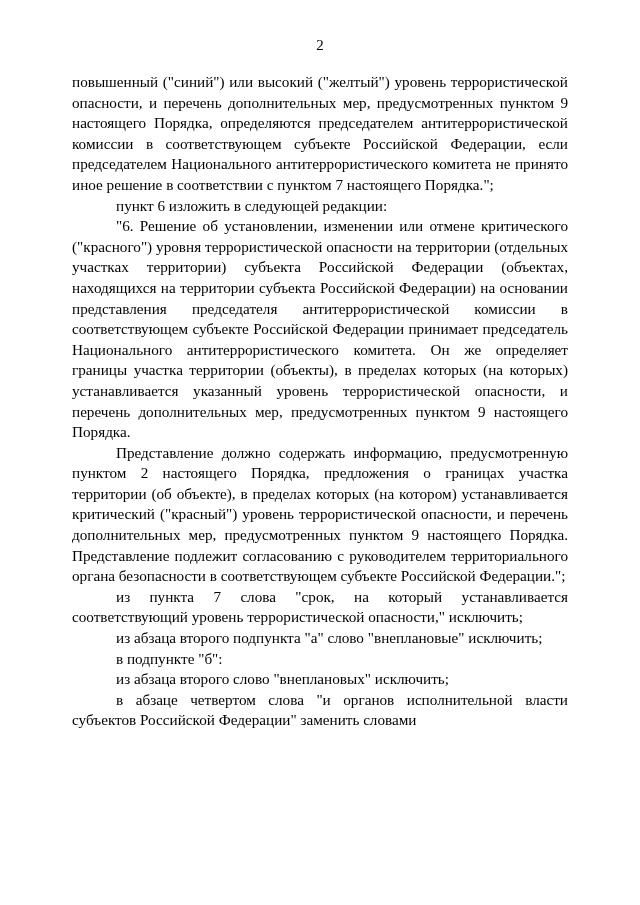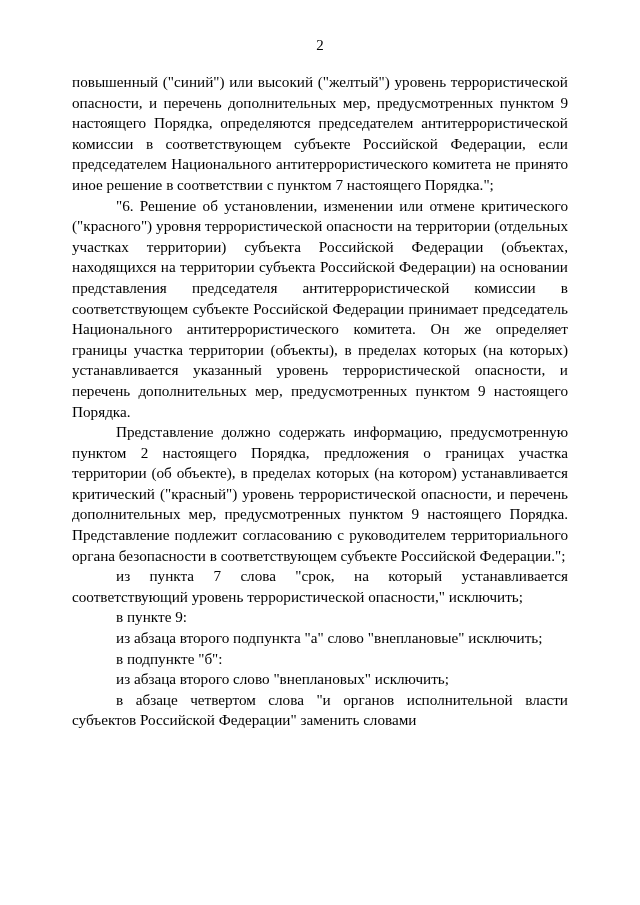--- a/index.html
+++ b/index.html
@@ -44,22 +44,22 @@
   }
 </style>
 </head>
 <body>
 
 <div class="page">
   <div class="page-number">2</div>
 
   <div class="body-text">
     <p class="para">повышенный ("синий") или высокий ("желтый") уровень террористической опасности, и перечень дополнительных мер, предусмотренных пунктом 9 настоящего Порядка, определяются председателем антитеррористической комиссии в соответствующем субъекте Российской Федерации, если председателем Национального антитеррористического комитета не принято иное решение в соответствии с пунктом 7 настоящего Порядка.";</p>
+    <p class="para indent">пункт 6 изложить в следующей редакции:</p>
     <p class="para indent">"6. Решение об установлении, изменении или отмене критического ("красного") уровня террористической опасности на территории (отдельных участках территории) субъекта Российской Федерации (объектах, находящихся на территории субъекта Российской Федерации) на основании представления председателя антитеррористической комиссии в соответствующем субъекте Российской Федерации принимает председатель Национального антитеррористического комитета. Он же определяет границы участка территории (объекты), в пределах которых (на которых) устанавливается указанный уровень террористической опасности, и перечень дополнительных мер, предусмотренных пунктом 9 настоящего Порядка.</p>
     <p class="para indent">Представление должно содержать информацию, предусмотренную пунктом 2 настоящего Порядка, предложения о границах участка территории (об объекте), в пределах которых (на котором) устанавливается критический ("красный") уровень террористической опасности, и перечень дополнительных мер, предусмотренных пунктом 9 настоящего Порядка. Представление подлежит согласованию с руководителем территориального органа безопасности в соответствующем субъекте Российской Федерации.";</p>
     <p class="para indent">из пункта 7 слова "срок, на который устанавливается соответствующий уровень террористической опасности," исключить;</p>
-    <p class="para indent">в пункте 9:</p>
     <p class="para indent">из абзаца второго подпункта "а" слово "внеплановые" исключить;</p>
     <p class="para indent">в подпункте "б":</p>
     <p class="para indent">из абзаца второго слово "внеплановых" исключить;</p>
     <p class="para indent">в абзаце четвертом слова "и органов исполнительной власти субъектов Российской Федерации" заменить словами</p>
   </div>
 </div>
 
 </body></html>

